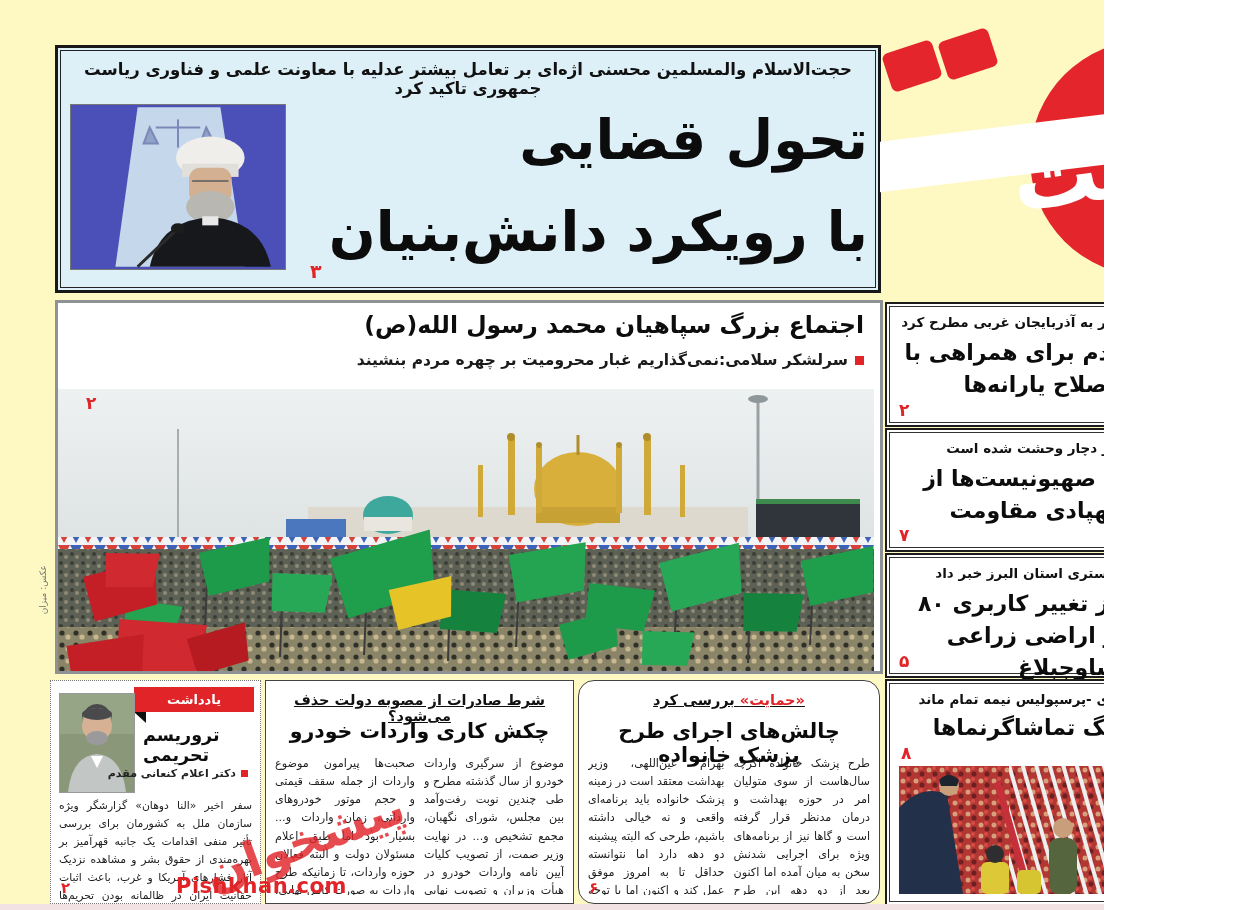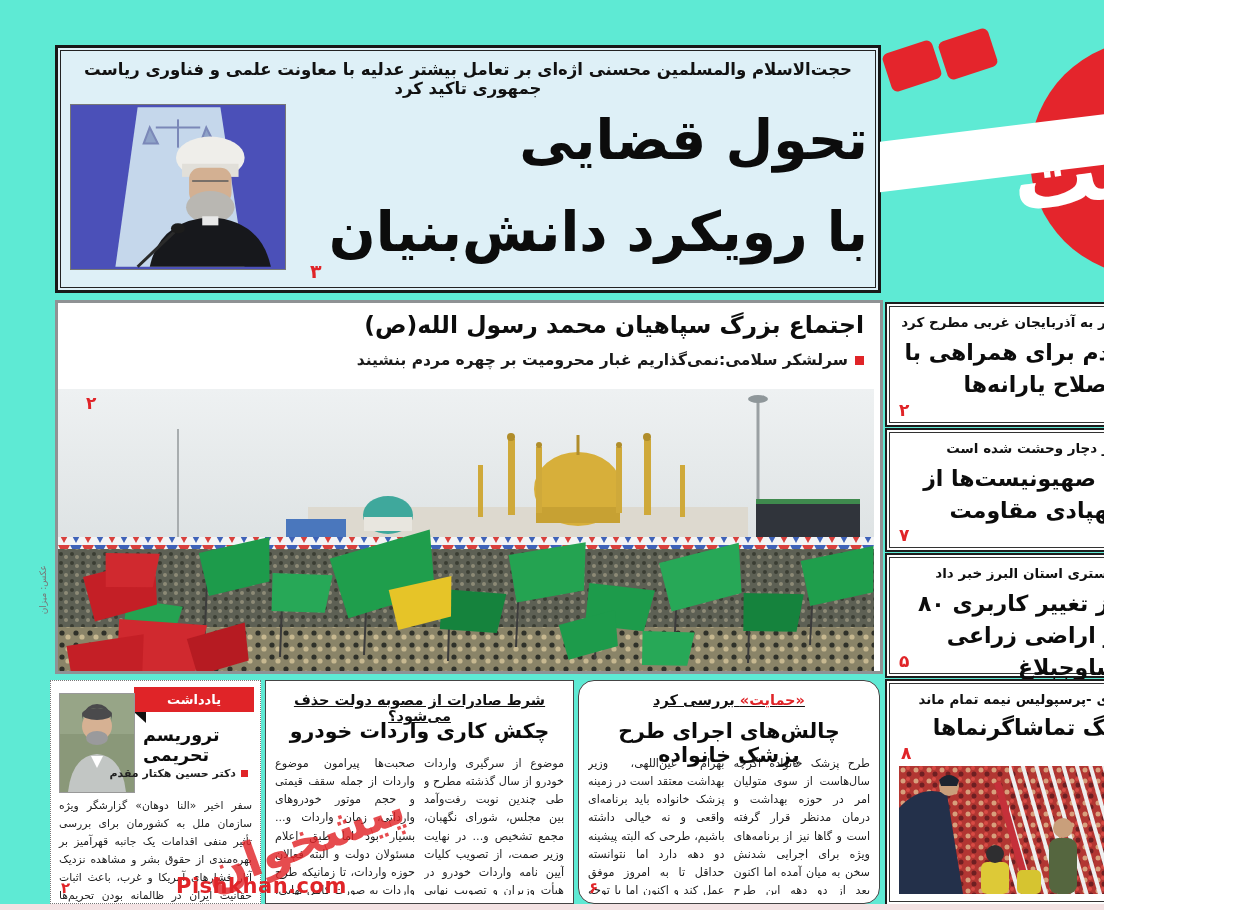--- a/index.html
+++ b/index.html
@@ -1,16 +1,16 @@
 <!DOCTYPE html>
 <html lang="fa"><head>
 <meta charset="utf-8">
 <style>
   html,body{margin:0;padding:0;background:#fff;}
-  #page{position:relative;width:1104px;height:910px;background:#5eead4;overflow:hidden;
+  #page{position:relative;width:1104px;height:910px;background:#fef9c3;overflow:hidden;
         font-family:"DejaVu Sans","Liberation Sans",sans-serif;}
   .rtl{direction:rtl;}
   .abs{position:absolute;}
   .red{color:#e02428;}
   .pageref{position:absolute;color:#e02428;font-weight:bold;font-size:17px;}
 
   
   #lead-box{left:55px;top:45px;width:820px;height:242px;background:#def0f7;border:3px solid #181818;}
   #lead-box .inner{position:absolute;inset:2px;border:1px solid #222;pointer-events:none;}
   #lead-kicker{left:0;right:0;top:12px;text-align:center;font-size:16.5px;font-weight:bold;color:#111;}
@@ -320,21 +320,21 @@
         <circle cx="37" cy="32" r="15" fill="#d6b193"></circle>
         <path d="M22 28 Q22 14 37 14 Q52 14 52 28 L52 22 Q47 10 37 10 Q27 10 22 22 Z" fill="#4a4a4c"></path>
         <ellipse cx="37" cy="20" rx="15" ry="6" fill="#4a4a4c"></ellipse>
         <ellipse cx="37" cy="44" rx="11" ry="7" fill="#9a9a9c"></ellipse>
         <path d="M8 98 Q12 62 37 60 Q62 62 66 98 Z" fill="#c2c6c4"></path>
         <polygon points="31,62 43,62 37,74" fill="#ffffff"></polygon>
       </svg>
     </div>
     <div id="note-title">تروریسم تحریمی</div>
     <div id="note-author">
-      <span class="sq-bullet" style="width:7px;height:7px;margin-left:5px;"></span><span>دکتر حسین هکتار مقدم</span>
+      <span class="sq-bullet" style="width:7px;height:7px;margin-left:5px;"></span><span>دکتر اعلام کنعانی مقدم</span>
     </div>
     <div id="note-body">سفر اخیر «النا دوهان» گزارشگر ویژه سازمان ملل به کشورمان برای بررسی تأثیر منفی اقدامات یک جانبه قهرآمیز بر بهره‌مندی از حقوق بشر و مشاهده نزدیک آثار فشارهای آمریکا و غرب، باعث اثبات حقانیت ایران در ظالمانه بودن تحریم‌ها گردید. وی در نشست خود ...</div>
     <div class="pageref bt-pageref">۲</div>
   </div>
 
   <div id="wm-fa" class="abs">پیشخوان</div>
   <div id="wm-en" class="abs">Pishkhan.com</div>
 
   <div id="bottom-strip" class="abs"></div>
 </div>

